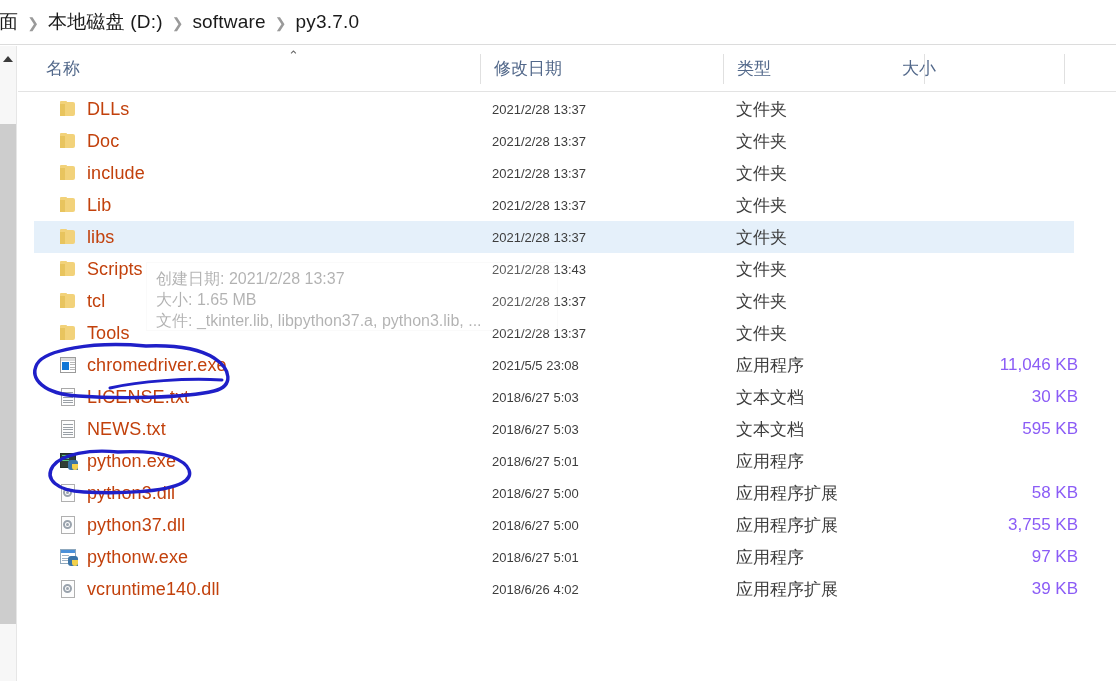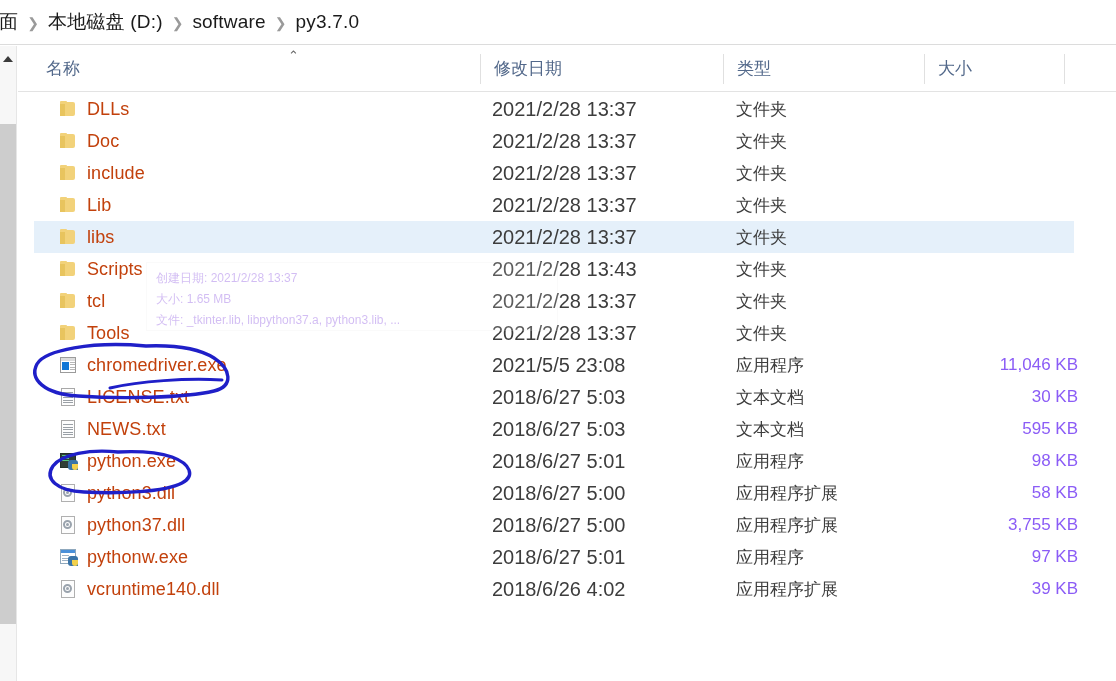--- a/index.html
+++ b/index.html
@@ -131,21 +131,21 @@
     white-space: nowrap;
   }
   .name-text {
     font-size: 18px;
     color: #c2410c;
     letter-spacing: .1px;
   }
   .date-cell {
     position: absolute;
     left: 458px;
-    font-size: 20px;
+    font-size: 13px;
     color: #3d3d3d;
     white-space: nowrap;
   }
   .type-cell {
     position: absolute;
     left: 702px;
     font-size: 17px;
     color: #3d3d3d;
     white-space: nowrap;
   }
@@ -302,22 +302,22 @@
     position: absolute;
     left: 146px; top: 262px;
     width: 412px; height: 69px;
     background: rgba(255,255,255,0.55);
     border: 1px solid rgba(225,225,225,0.5);
     padding: 5px 9px 0 9px;
     opacity: .30;
     pointer-events: none;
   }
   .tooltip .tline {
-    font-size: 12px;
-    color: #6d28d9;
+    font-size: 16px;
+    color: #000000;
     line-height: 21px;
     white-space: nowrap;
     overflow: hidden;
   }
 
   
   .annot {
     position: absolute;
     left: 0; top: 0;
     width: 1116px; height: 681px;
@@ -353,21 +353,21 @@
     </div>
     <div class="divider" style="left:462px;"></div>
     <div class="cell" style="left:462px;width:243px;">
       <span>修改日期</span>
     </div>
     <div class="divider" style="left:705px;"></div>
     <div class="cell" style="left:705px;width:201px;">
       <span>类型</span>
     </div>
     <div class="divider" style="left:906px;"></div>
-    <div class="cell" style="left:906px;width:140px;">
+    <div class="cell" style="left:870px;width:140px;">
       <span>大小</span>
     </div>
     <div class="divider" style="left:1046px;"></div>
   </div>
 
   <div class="filelist" id="filelist">
       <div class="row">
         <div class="name-cell">
           <div class="icon ic-folder">
             <span class="fb"></span>
@@ -514,21 +514,20 @@
           <div class="icon ic-py-console">
             <span class="screen"></span>
             <span class="glines"></span>
             <span class="snake-b"></span>
             <span class="snake-y"></span>
           </div>
           <span class="name-text">python.exe</span>
         </div>
         <div class="date-cell">2018/6/27 5:01</div>
         <div class="type-cell">应用程序</div>
-        <div class="size-cell">98 KB</div>
       </div>
       <div class="row">
         <div class="name-cell">
           <div class="icon ic-dll">
             <span class="page"></span>
             <span class="gear"></span>
           </div>
           <span class="name-text">python3.dll</span>
         </div>
         <div class="date-cell">2018/6/27 5:00</div>

